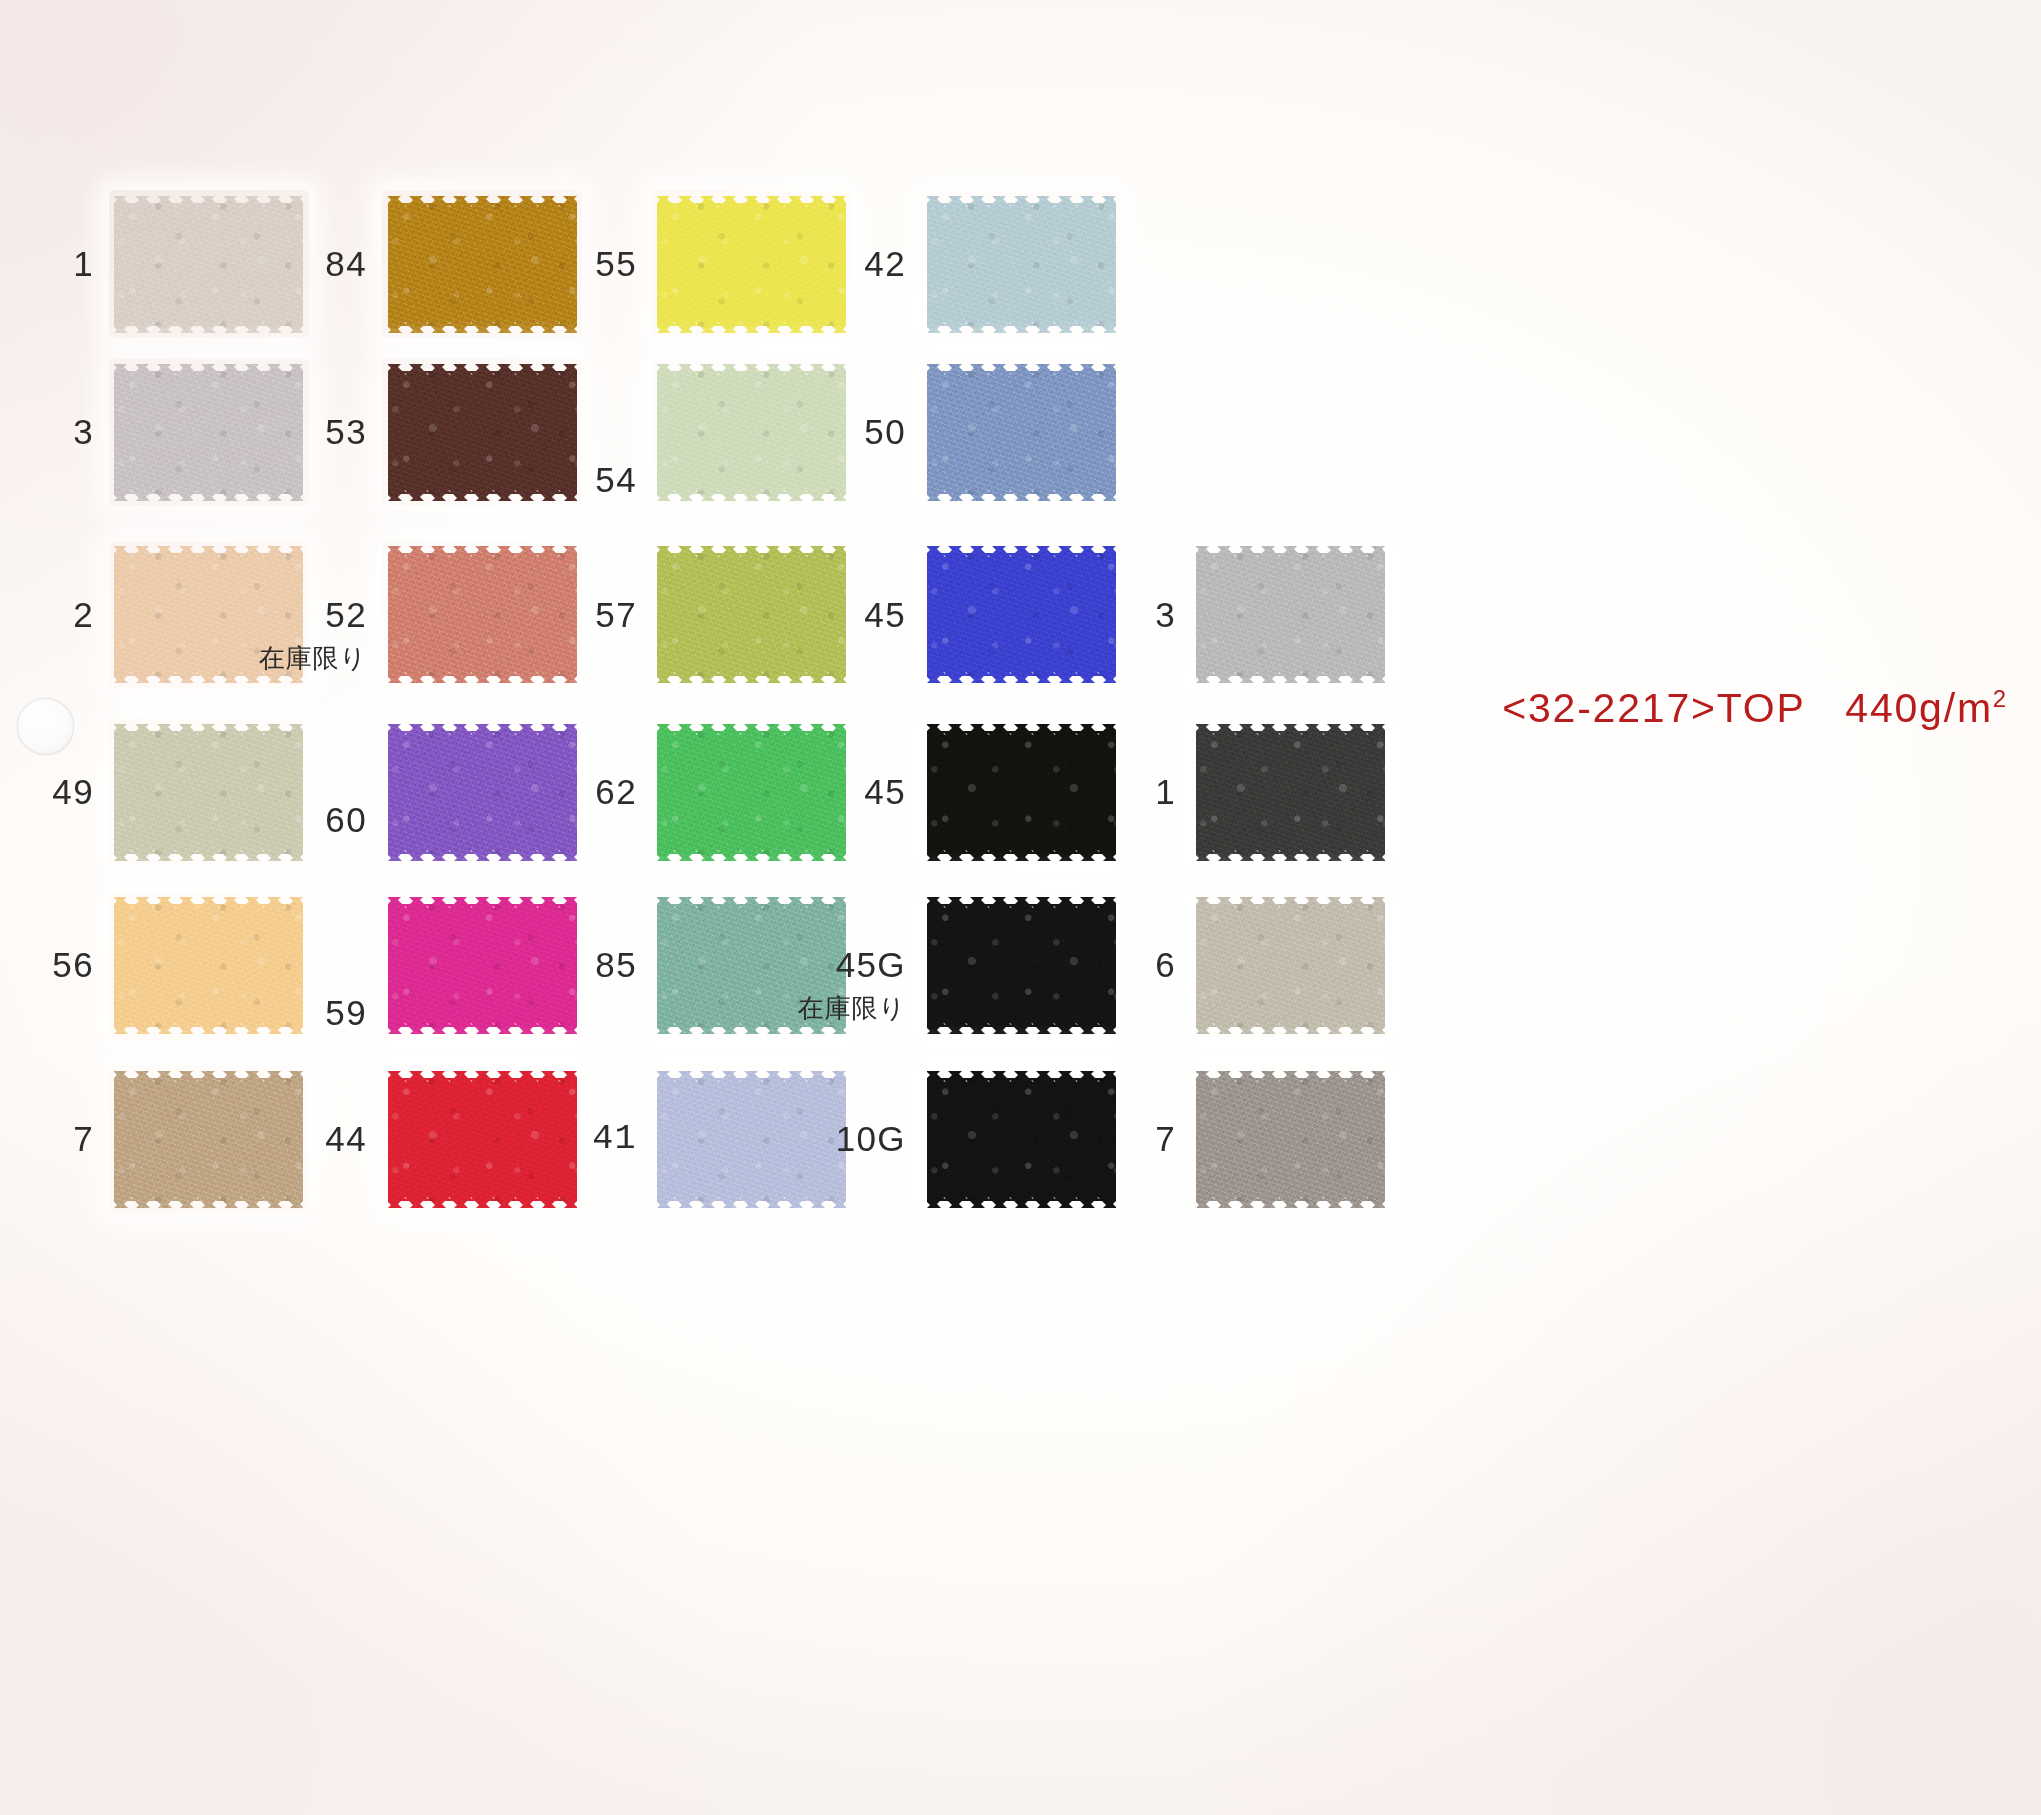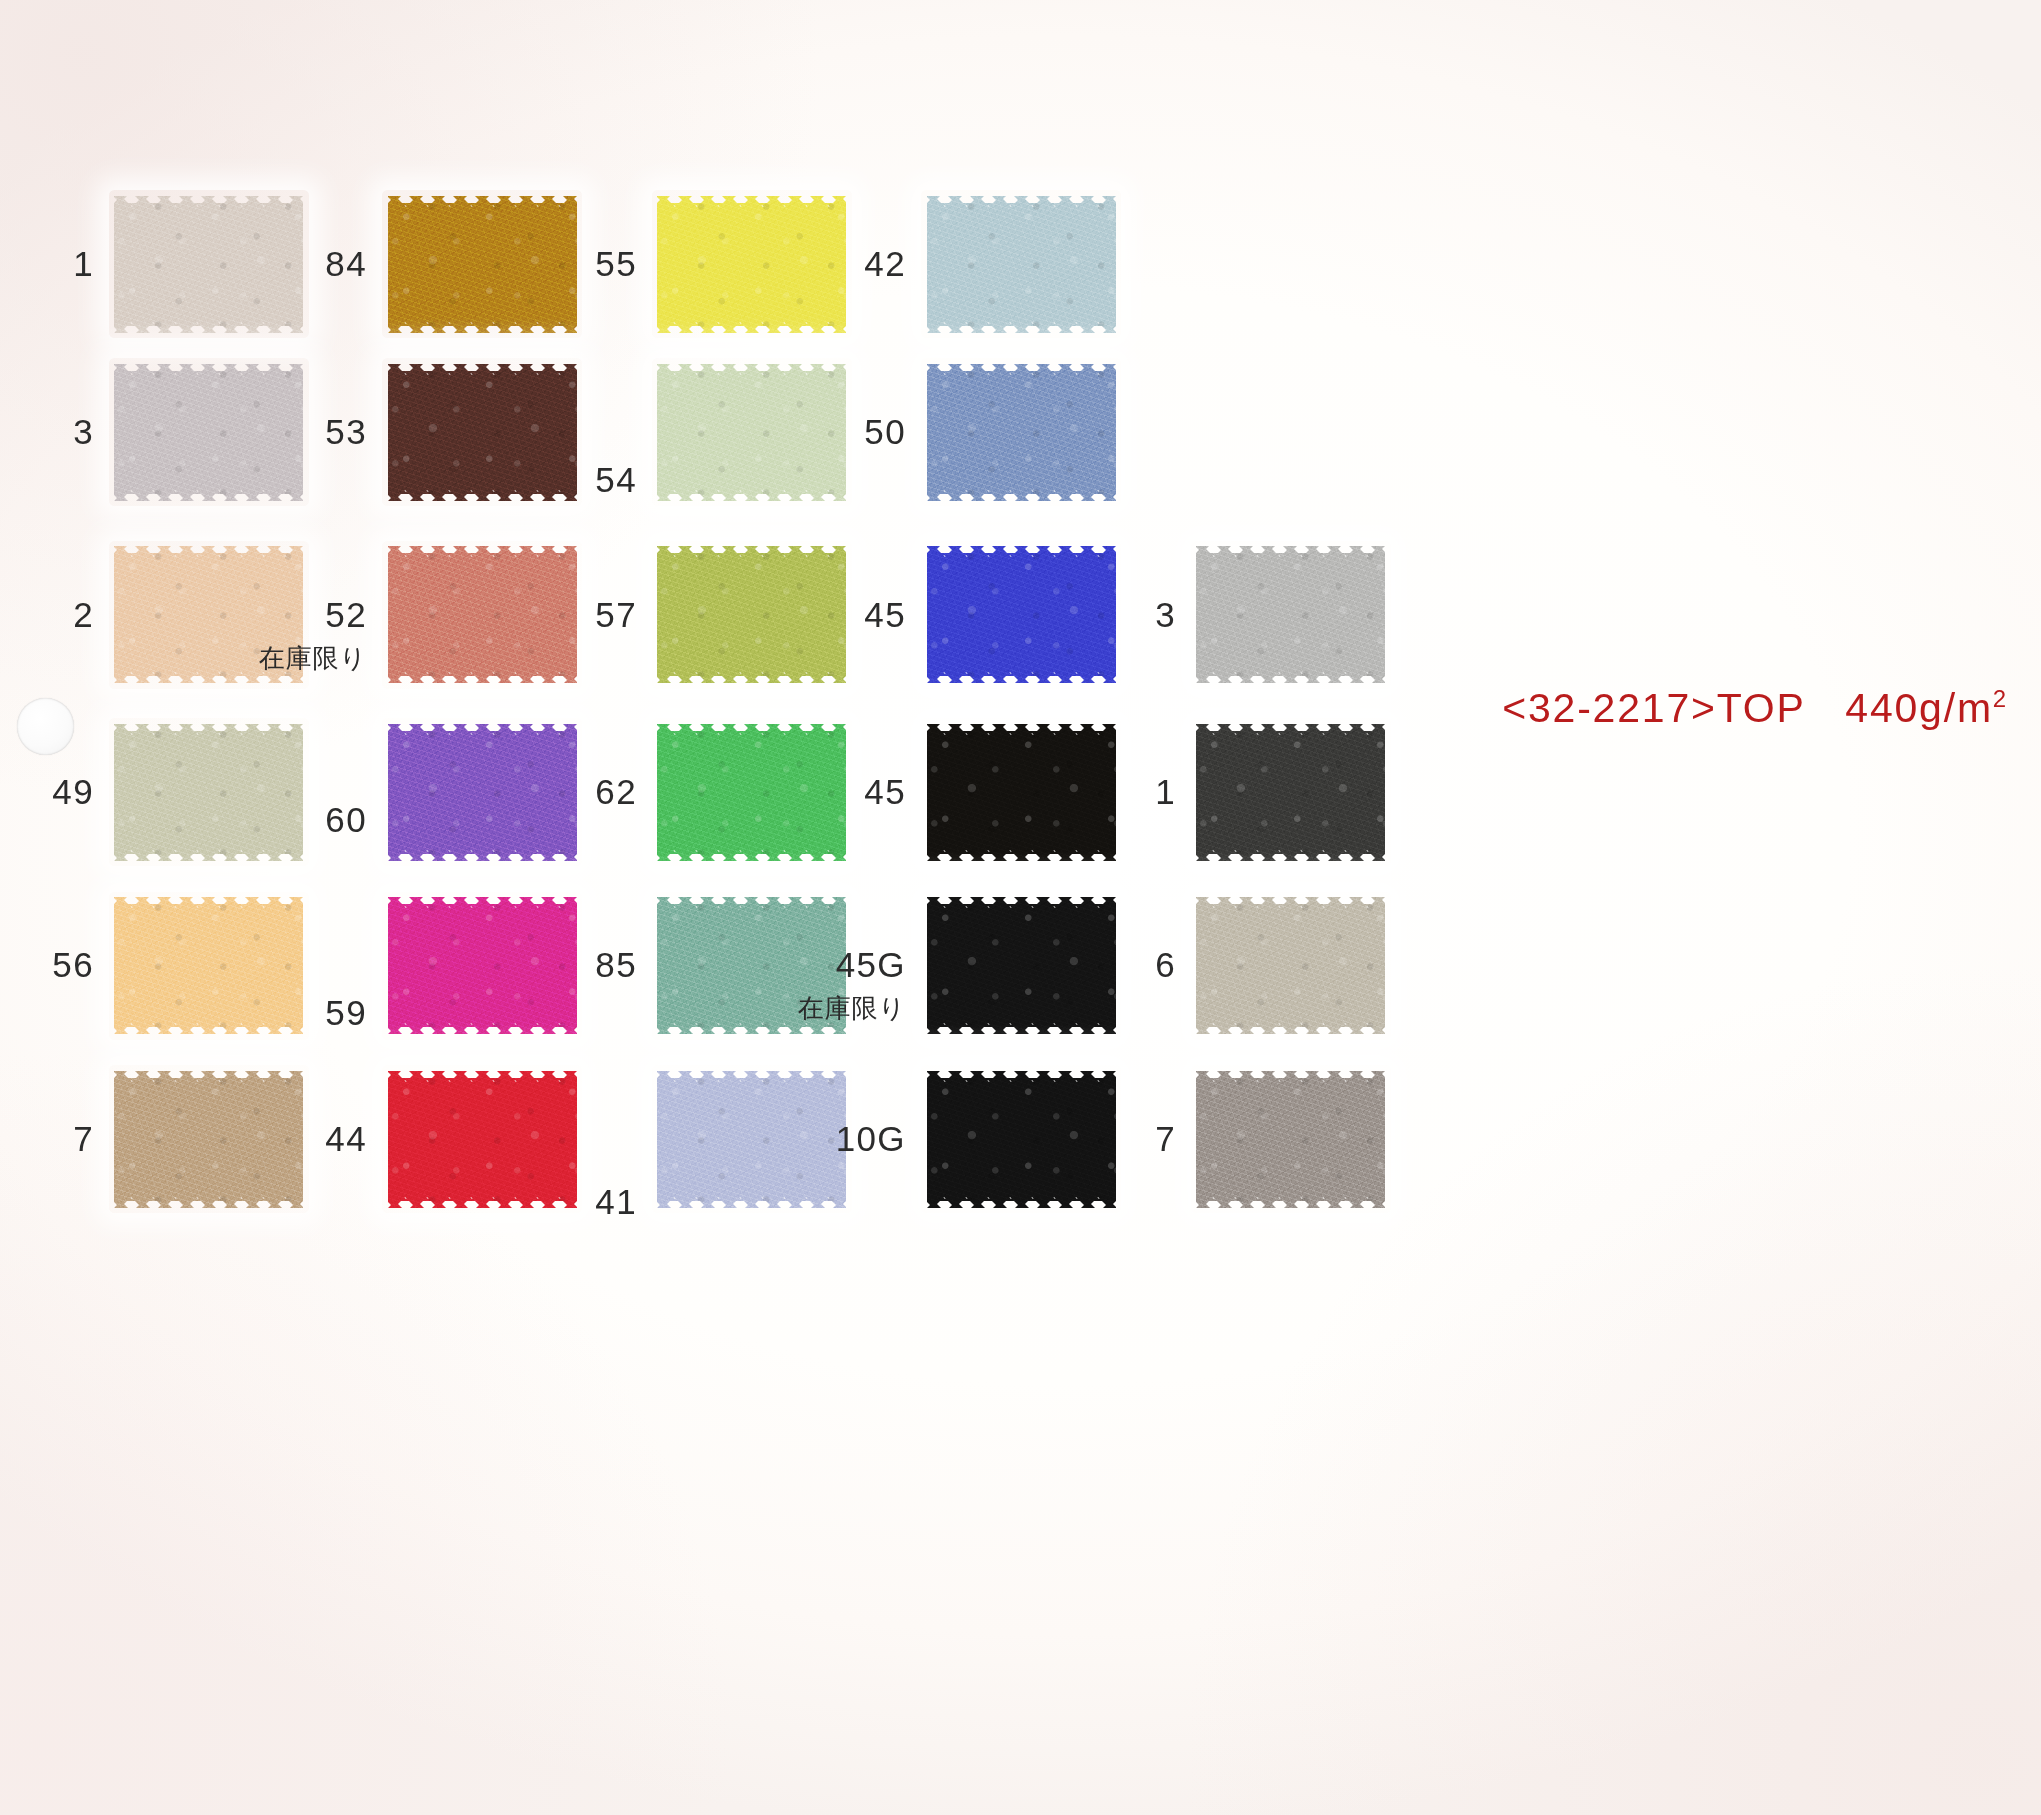--- a/index.html
+++ b/index.html
@@ -205,21 +205,21 @@
       <div class="label" style="left: 445px; width: 192px; top: 792px;">62</div>
     </div>
     <div class="cell">
       <div class="halo" style="left: 652px; top: 892px; width: 200px; height: 148px;"></div>
       <div class="patch" title="85" style="left: 657px; top: 897px; width: 189px; height: 137px; --c: #7fb2a1;"></div>
       <div class="label" style="left: 445px; width: 192px; top: 965px;">85</div>
     </div>
     <div class="cell">
       <div class="halo" style="left: 652px; top: 1065px; width: 200px; height: 148px;"></div>
       <div class="patch" title="41" style="left: 657px; top: 1071px; width: 189px; height: 137px; --c: #b7bedc;"></div>
-      <div class="label" style="left: 445px; width: 192px; top: 1202px;">41</div>
+      <div class="label" style="left: 445px; width: 192px; top: 1139px; font-family: Liberation Mono, monospace;">41</div>
     </div>
     <div class="cell">
       <div class="halo" style="left: 921px; top: 190px; width: 200px; height: 148px;"></div>
       <div class="patch" title="42" style="left: 927px; top: 196px; width: 189px; height: 137px; --c: #b5ccd3;"></div>
       <div class="label" style="left: 714px; width: 192px; top: 264px;">42</div>
     </div>
     <div class="cell">
       <div class="halo" style="left: 921px; top: 358px; width: 200px; height: 148px;"></div>
       <div class="patch" title="50" style="left: 927px; top: 364px; width: 189px; height: 137px; --c: #7f96c2;"></div>
       <div class="label" style="left: 714px; width: 192px; top: 432px;">50</div>

